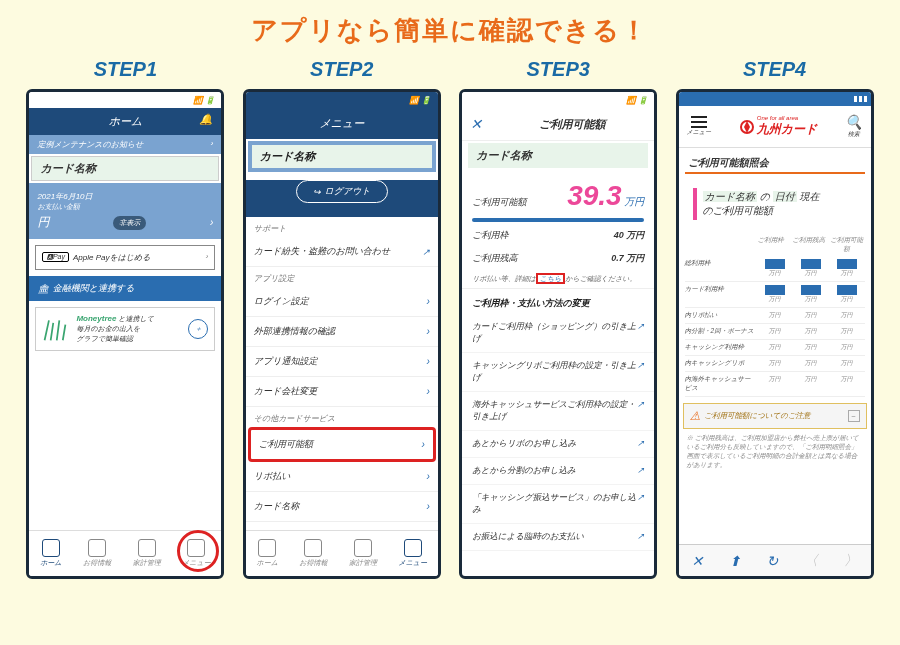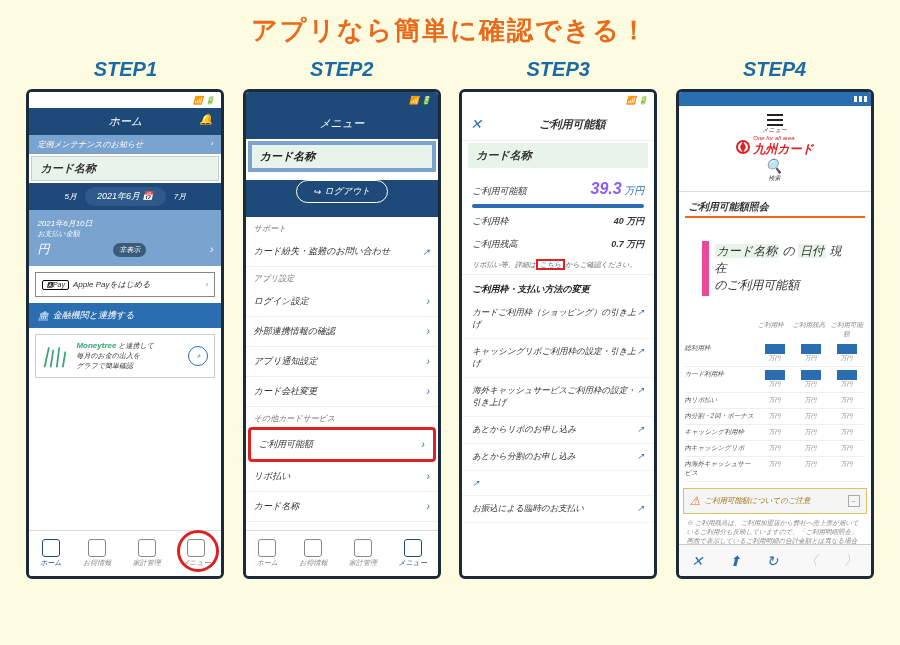--- a/index.html
+++ b/index.html
@@ -49,21 +49,21 @@
     background:#e8f4ea; padding:4px 8px; font-size:11px; font-weight:600;
     border:1px solid #ccc; margin:2px;
   }
   .month-tabs { display:flex; background:#1e4a7a; color:#fff; font-size:8px; align-items:center; padding:4px 6px; gap:8px; justify-content:center; }
   .month-tabs .active { background:#2d5a8a; border-radius:12px; padding:3px 12px; font-size:9px; }
   .amount-panel { background:#7aa3d0; color:#fff; padding:8px; }
   .amount-panel .date { font-size:8px; }
   .amount-panel .label { font-size:7px; }
   .amount-panel .val { font-size:12px; margin-top:2px; display:flex; justify-content:space-between; align-items:center;}
   .badge { background:#3a5a7a; color:#fff; font-size:7px; padding:2px 6px; border-radius:8px;}
-  .apple-pay { border:1px solid #888; margin:6px; padding:6px; font-size:8px; display:flex; align-items:center; gap:4px;}
+  .apple-pay { border:1px solid #888; margin:6px; padding:6px; font-size:8px; display:flex; align-items:flex-start; gap:4px;}
   .apple-pay .ap-badge { border:1px solid #000; padding:0 3px; font-size:7px; border-radius:2px;}
   .link-banner { background:#2a6db0; color:#fff; padding:6px 8px; font-size:9px; display:flex; align-items:center; gap:4px; margin:4px 0;}
   .moneytree { border:1px solid #ccc; margin:6px; padding:6px; display:flex; align-items:center; gap:8px; font-size:7px;}
   .mt-icon { width:26px; height:26px; }
   .mt-text .brand { color:#3aa570; font-weight:600; font-size:8px;}
   .plus-circle { width:20px; height:20px; border:1px solid #2a6db0; border-radius:50%; color:#2a6db0; display:flex; align-items:center; justify-content:center; margin-left:auto;}
   .tabbar { position:absolute; bottom:0; left:0; right:0; height:46px; background:#fff; border-top:1px solid #ddd; display:flex; justify-content:space-around; align-items:center; font-size:7px; color:#888;}
   .tabbar .tab { display:flex; flex-direction:column; align-items:center; gap:1px;}
   .tab .ticon { width:18px; height:18px; border:1px solid currentColor; border-radius:3px; }
   .red-circle { position:absolute; width:42px; height:42px; border:3px solid #d22; border-radius:50%; }
@@ -76,42 +76,42 @@
   .menu-item .chev { color:#2a6db0; font-size:10px;}
   .ext-icon { color:#2a6db0; font-size:9px;}
   .red-box { border:3px solid #d22; border-radius:4px; margin:0 2px;}
   .red-box .menu-item { border:none;}
   .tabbar .tab.blue { color:#1e4a7a;}
   .s3-header { display:flex; align-items:center; padding:8px; border-bottom:1px solid #eee;}
   .s3-header .close { color:#2a6db0; font-size:14px; margin-right:auto;}
   .s3-header .title { margin:0 auto; font-size:11px; font-weight:600; transform:translateX(-8px);}
   .s3-card-name { background:#e8f4ea; padding:5px 8px; font-size:11px; font-weight:600; margin:2px 6px;}
   .s3-amount { display:flex; justify-content:space-between; align-items:baseline; padding:10px 10px 4px;}
-  .s3-amount .big { color:#8b5cf6; font-size:16px; font-weight:700;}
+  .s3-amount .big { color:#ec4899; font-size:28px; font-weight:700;}
   .s3-amount .unit { color:#2a6db0; font-size:10px;}
   .progress { height:4px; background:#2a6db0; margin:2px 10px; border-radius:2px;}
   .kv { display:flex; justify-content:space-between; padding:5px 10px; font-size:9px;}
   .kv .v { font-weight:600;}
   .revo-note { padding:4px 10px; font-size:7px; color:#666;}
   .revo-note .link { color:#2a6db0;}
   .revo-note .link-box { border:2px solid #d22; padding:0 2px;}
   .s3-section { padding:8px 10px 4px; font-size:9px; font-weight:600; color:#222; border-top:1px solid #eee;}
   .s3-item { padding:7px 10px; font-size:8.5px; display:flex; justify-content:space-between; border-bottom:1px solid #f3f3f3;}
   .s3-item .ext { color:#2a6db0;}
-  .s4-header { display:flex; align-items:center; padding:8px; border-bottom:1px solid #ddd; background:#fff;flex-direction:column;}
+  .s4-header { display:flex; align-items:center; padding:8px; border-bottom:1px solid #ddd; background:#fff;}
   .s4-header .hamb { display:flex; flex-direction:column; gap:3px;}
   .s4-header .hamb span { width:16px; height:2px; background:#222;}
   .s4-header .hlabel { font-size:6px; color:#444; text-align:center;}
   .s4-logo { margin:0 auto; display:flex; align-items:center; gap:2px;}
   .s4-logo .txt-red { color:#d22; font-size:12px; font-weight:700;}
   .s4-logo .sub { color:#d22; font-size:6px;}
   .s4-search { display:flex; flex-direction:column; align-items:center; font-size:6px; color:#444;}
   .s4-op-card { background:#f5f5f5; padding:6px 8px; font-size:8px; display:flex; justify-content:space-between; border:1px solid #ddd; margin:4px;}
   .s4-title { padding:6px 4px 2px; font-size:10px; font-weight:600; border-bottom:2px solid #e86a1a; margin:2px 6px;}
-  .s4-sub { border-left:7px solid #ec4899; padding:2px 6px; margin:23px; font-size:12px;}
+  .s4-sub { border-left:4px solid #ec4899; padding:2px 6px; margin:14px; font-size:10px;}
   .s4-sub .hl { background:#e8f4ea; padding:0 2px;}
   .s4-table { margin:2px 6px; font-size:6.5px; }
   .s4-table .thead { display:flex; justify-content:flex-end; gap:2px; color:#888; padding:2px 0;}
   .s4-table .thead span { width:36px; text-align:center;}
   .s4-row { display:flex; border-bottom:1px solid #eee; padding:3px 0;}
   .s4-row .rlabel { flex:1; color:#555;}
   .s4-cell { width:36px; text-align:center; color:#888; font-size:6px;}
   .s4-bar { width:20px; height:10px; background:#2a6db0; margin:0 auto;}
   .s4-warn { background:#f5f5f5; border:1px solid #e0c060; margin:6px 4px 2px; padding:5px 6px; font-size:7.5px; display:flex; align-items:center; gap:4px; color:#a07010;}
   .s4-warn .warn-icon { color:#e86a1a; font-size:12px;}
@@ -140,25 +140,20 @@
         </div>
     <div class="header-blue">
       <span>ホーム</span>
       <span class="bell">🔔</span>
     </div>
     <div class="notice-bar">
       <span>定例メンテナンスのお知らせ</span>
           <span>›</span>
     </div>
     <div class="card-name-box">カード名称</div>
-    <div class="month-tabs">
-      <span>5月</span>
-      <span class="active">2021年6月 📅</span>
-      <span>7月</span>
-    </div>
     <div class="amount-panel">
       <div class="date">2021年6月10日</div>
       <div class="label">お支払い金額</div>
       <div class="val">
         <span>円</span>
         <span class="badge">非表示</span>
         <span style="font-size:10px;">›</span>
       </div>
     </div>
     <div class="apple-pay">
@@ -325,20 +320,21 @@
         </div>
     <div class="s3-item">
           <span>あとからリボのお申し込み</span>
           <span class="ext">↗</span>
         </div>
     <div class="s3-item">
           <span>あとから分割のお申し込み</span>
           <span class="ext">↗</span>
         </div>
     <div class="s3-item">
+          <span>「キャッシング振込サービス」のお申し込み</span>
           <span class="ext">↗</span>
         </div>
     <div class="s3-item">
           <span>お振込による臨時のお支払い</span>
           <span class="ext">↗</span>
         </div>
   </div>
 </div>
 
 <div class="step">

